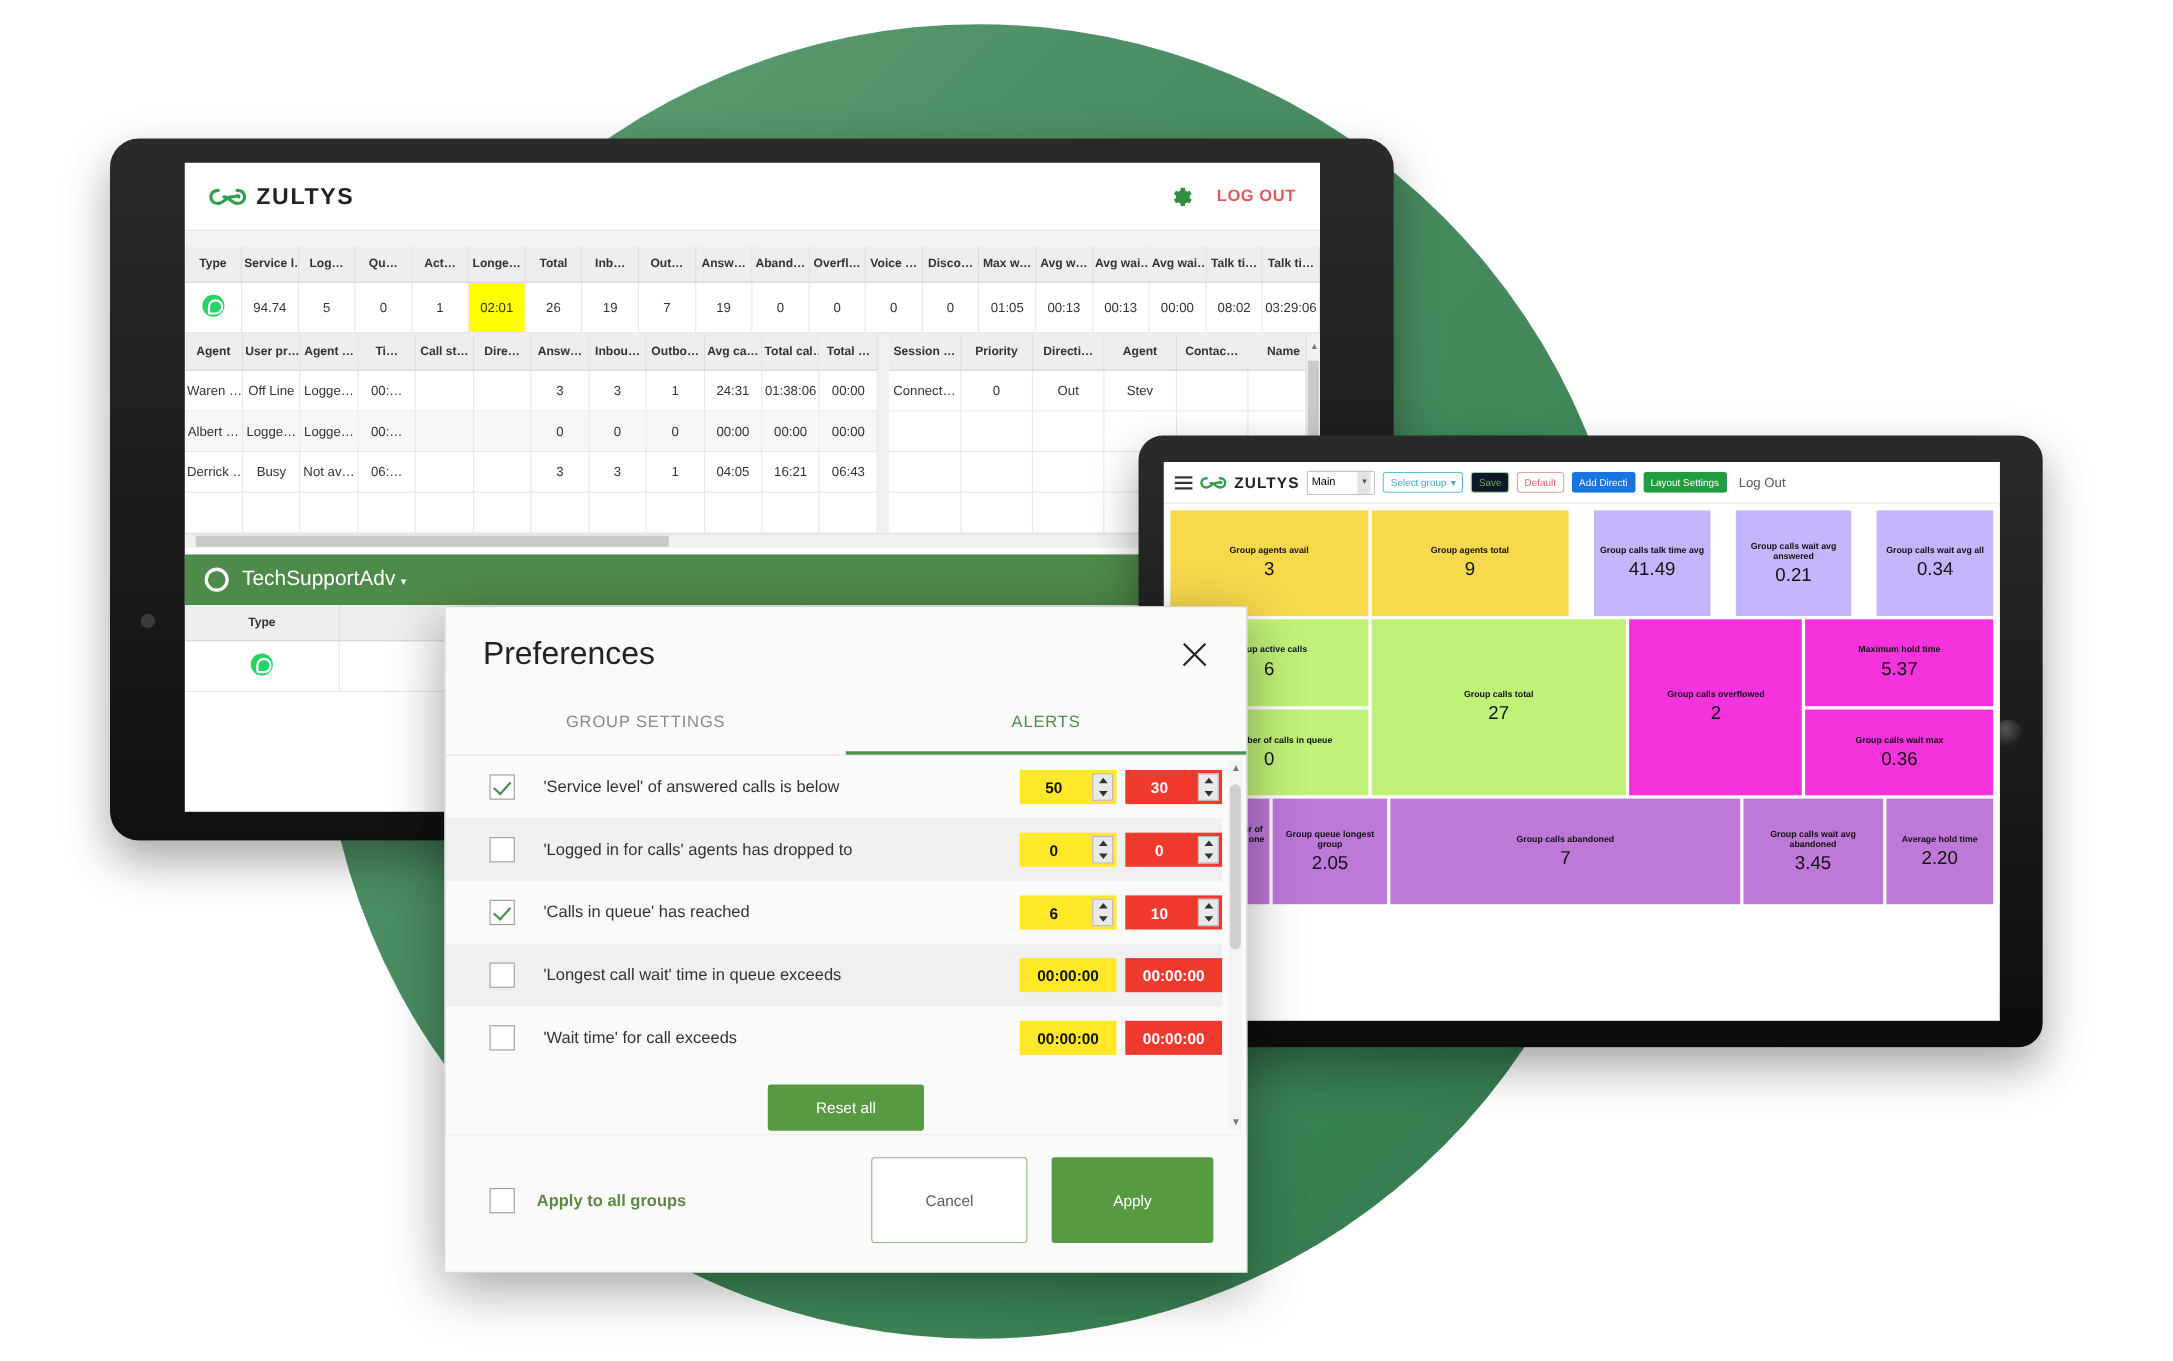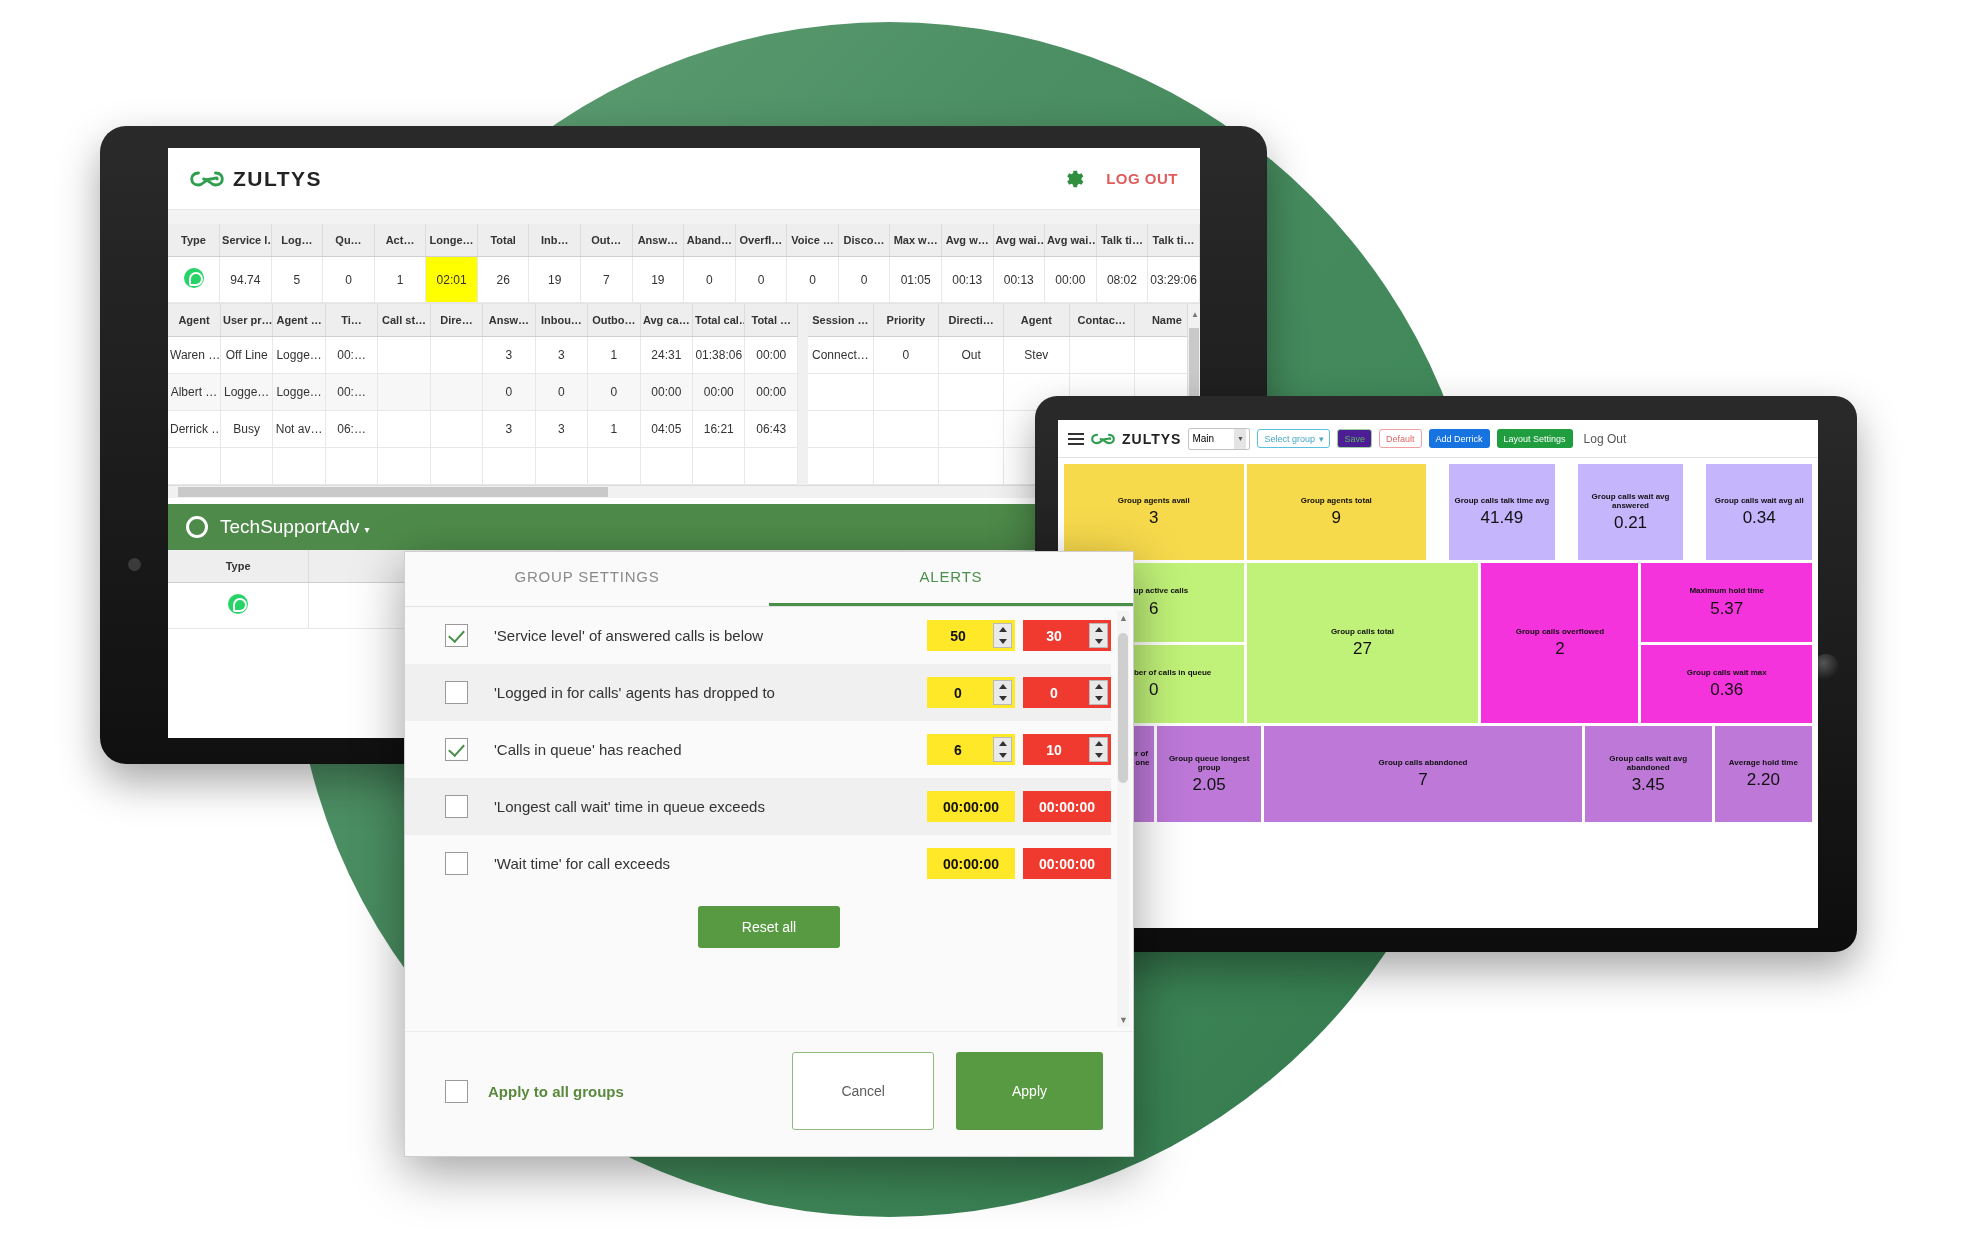--- a/index.html
+++ b/index.html
@@ -136,21 +136,21 @@
   }
   .rt-select .sarrow{
     width:12px;height:20px;background:#e4e4e4;display:flex;align-items:center;justify-content:center;
     font-size:7px;color:#555;
   }
   .btn-sm{
     height:19px;padding:0 6px;border-radius:3px;font-size:9px;display:flex;align-items:center;
     border:1px solid transparent;white-space:nowrap;
   }
   .btn-selectgroup{ border-color:#5bc0de;color:#46a7c4;background:#fff; }
-  .btn-save{ border-color:#9ccf9c;color:#5cb85c;background:#4c1d95; }
+  .btn-save{ border-color:#9ccf9c;color:#5cb85c;background:#0f172a; }
   .btn-default{ border-color:#eda0a0;color:#e06666;background:#fff; }
   .btn-addwidget{ background:#1673e0;color:#fff; }
   .btn-layout{ background:#1f9d3f;color:#fff; }
   .rt-logout{ font-size:12px;color:#555;margin-left:4px; }
 
   .dash{ padding:6px 6px 0 6px; background:#fff; }
   .drow{ display:flex; gap:3px; margin-bottom:3px; }
   .tile{
     display:flex;flex-direction:column;align-items:center;justify-content:center;
     text-align:center;padding:4px 3px;color:#111;line-height:1.15;
@@ -516,21 +516,21 @@
       <div class="rt-select">
         <span>Main</span>
         <span class="sarrow">▼</span>
       </div>
       <div class="btn-sm btn-selectgroup">
         <span>Select group</span>
         <span style="margin-left:4px">▾</span>
       </div>
       <div class="btn-sm btn-save">Save</div>
       <div class="btn-sm btn-default">Default</div>
-      <div class="btn-sm btn-addwidget">Add Derrick</div>
+      <div class="btn-sm btn-addwidget">Add Directi</div>
       <div class="btn-sm btn-layout">Layout Settings</div>
       <span class="rt-logout">Log Out</span>
     </div>
 
     <div class="dash">
       <div class="drow" id="wRow1" style="height:96px">
           <div class="tile c-yellow" style="width:24%">
             <div class="tl">Group agents avail</div>
             <div class="tv">3</div>
           </div>
@@ -601,20 +601,24 @@
           <div class="tile c-purple" style="width:13%">
             <div class="tl">Average hold time</div>
             <div class="tv">2.20</div>
           </div>
         </div>
     </div>
   </div>
 </div>
 
 <div class="dialog">
+  <div class="dlg-title-row">
+    <div class="dlg-title">Preferences</div>
+    <div class="dlg-close"></div>
+  </div>
 
   <div class="dlg-tabs" id="dlgTabs">
       <div class="dlg-tab">GROUP SETTINGS</div>
       <div class="dlg-tab active">ALERTS</div>
     </div>
 
   <div class="dlg-body">
     <div class="alert-list" id="alertList">
         <div class="alert-row">
           <div class="cbx checked"></div>

